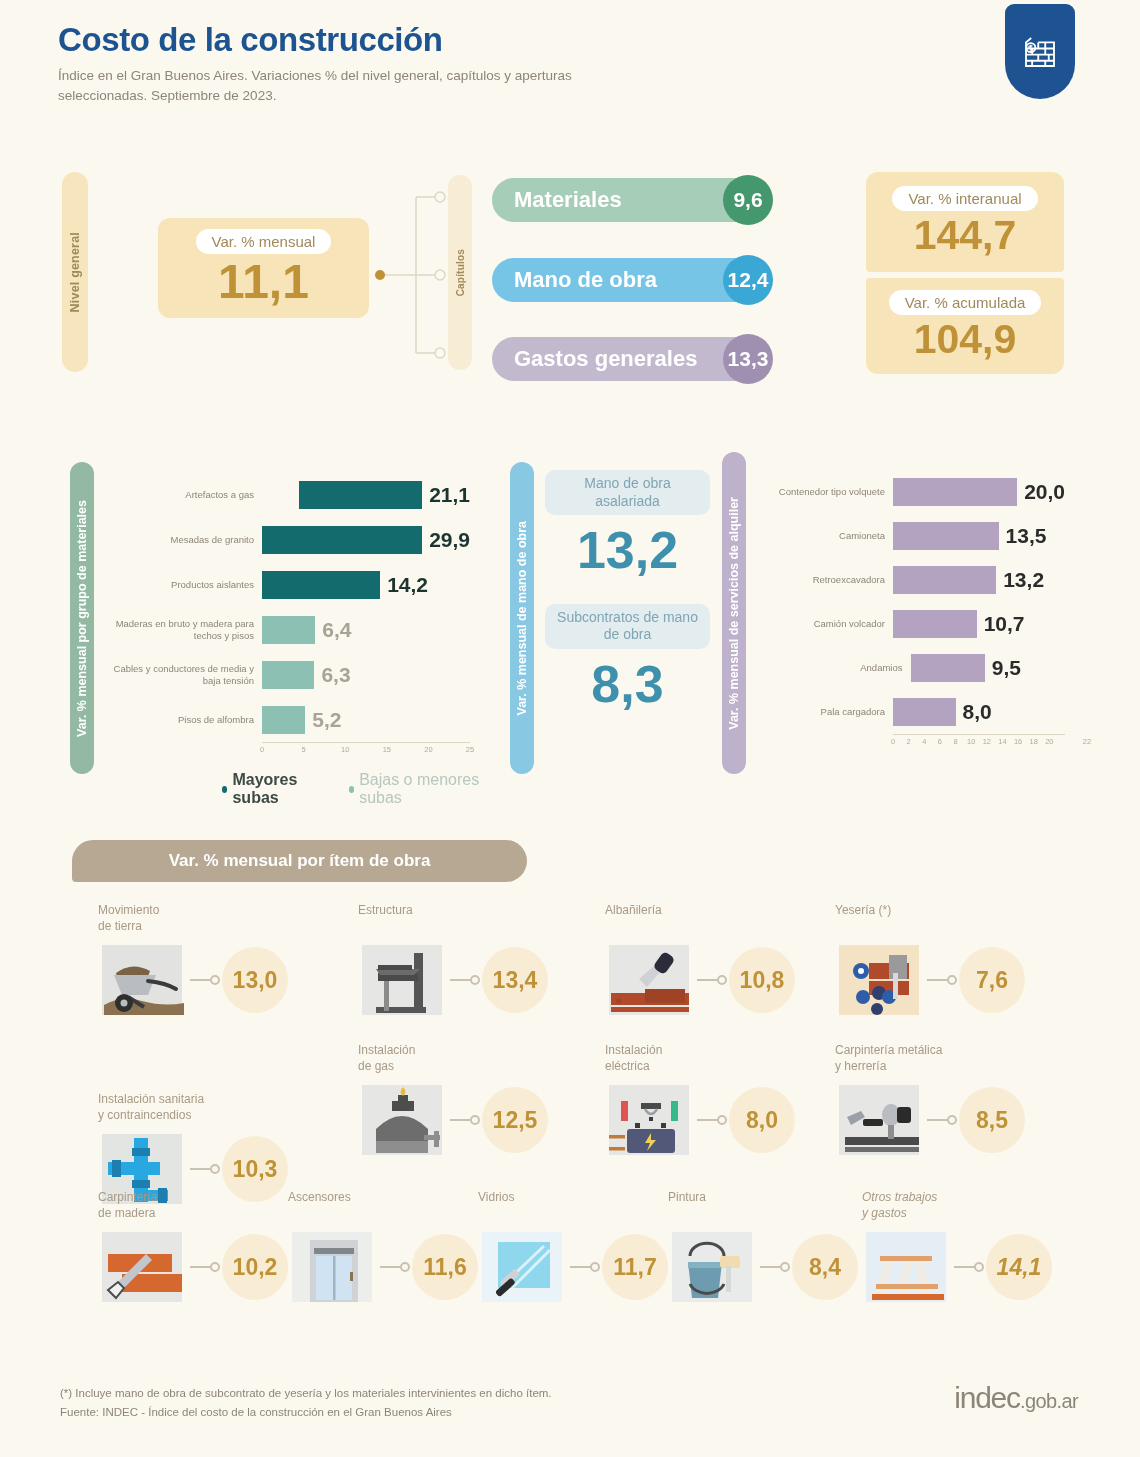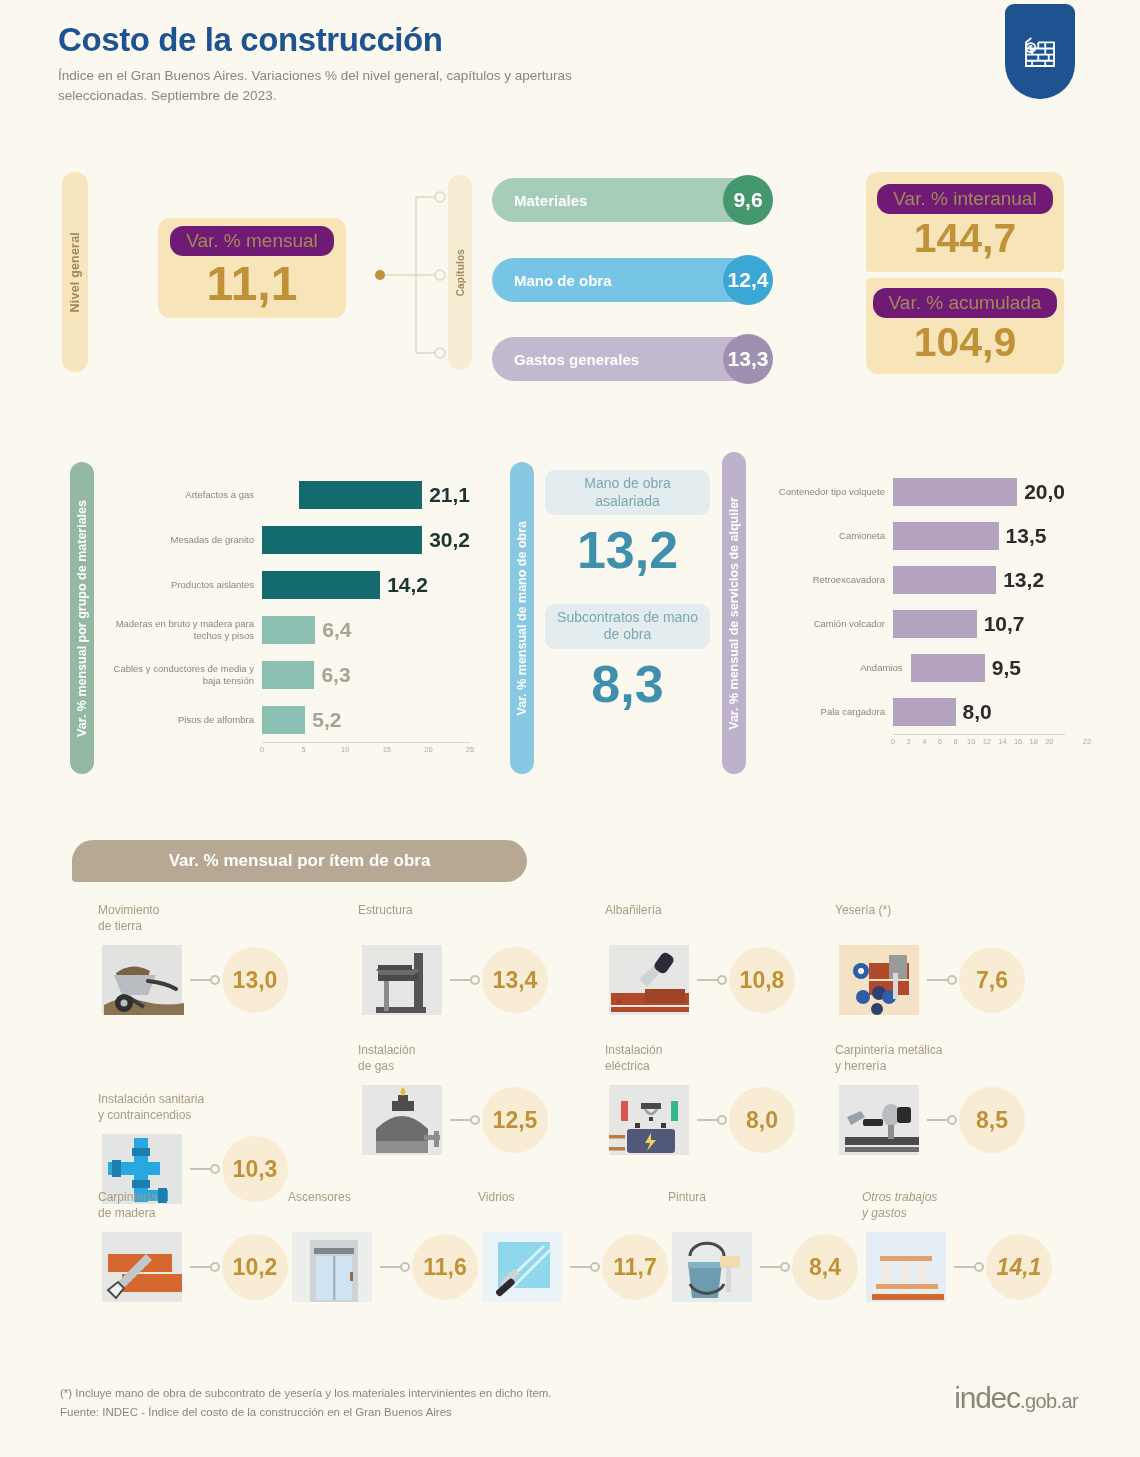--- a/index.html
+++ b/index.html
@@ -43,39 +43,39 @@
   }
 
   #nivel-general-tab { left: 62px; top: 172px; width: 26px; height: 200px; background: #f6e5bd; }
   #nivel-general-tab span { color: #a08a5b; }
 
   .kpi-card {
     position: absolute; background: #f8e4b9; border-radius: 12px;
     display: flex; flex-direction: column; align-items: center; justify-content: center;
   }
   .kpi-pill {
-    background: #701a75; border-radius: 13px; padding: 4px 16px;
-    font-size: 19px; color: #a08a5b; font-weight: normal; white-space: nowrap;
+    background: #ffffff; border-radius: 13px; padding: 4px 16px;
+    font-size: 15px; color: #a08a5b; font-weight: normal; white-space: nowrap;
   }
   .kpi-value { font-size: 48px; font-weight: bold; color: #bf9237; line-height: 1.05; margin-top: 3px; }
 
-  #nivel-general-card { left: 158px; top: 218px; width: 188px; height: 100px; }
+  #nivel-general-card { left: 158px; top: 218px; width: 211px; height: 100px; }
 
   
   .connector { position: absolute; left: 370px; top: 185px; width: 88px; height: 180px; }
 
   #capitulos-tab { left: 448px; top: 175px; width: 24px; height: 195px; background: #f7ecd4; }
   #capitulos-tab span { color: #a08a5b; font-size: 10px; }
 
   .chapter-bar {
     position: absolute; height: 44px; border-radius: 22px;
     display: flex; align-items: center; justify-content: space-between;
     padding-left: 22px;
   }
-  .chapter-bar .label { color: #ffffff; font-size: 15px; font-weight: bold; white-space: nowrap; }
+  .chapter-bar .label { color: #ffffff; font-size: 22px; font-weight: bold; white-space: nowrap; }
   .chapter-bar .circle {
     width: 50px; height: 50px; border-radius: 50%;
     display: flex; align-items: center; justify-content: center;
     color: #fff; font-size: 21px; font-weight: bold;
     margin-right: -1px;
   }
   #chapter-materiales { left: 492px; top: 178px; width: 280px; background: #a6cdb8; }
   #chapter-materiales .circle { background: #45976d; }
   #chapter-mano-de-obra { left: 492px; top: 258px; width: 280px; background: #76c5e6; }
   #chapter-mano-de-obra .circle { background: #3ba7d4; }
@@ -232,21 +232,21 @@
           <div class="bar-label" style="width: 152px;">Artefactos a gas</div>
           <div class="plot" style="width: 208px; display: flex; align-items: center; padding-left: 37px;">
             <div class="bar" style="height: 28px; width: 175.552px; background: rgb(20, 107, 109);"></div>
             <div class="bar-value" style="color: rgb(29, 53, 49);">21,1</div>
           </div>
         </div>
         <div class="bar-row" style="height: 45px;">
           <div class="bar-label" style="width: 152px;">Mesadas de granito</div>
           <div class="plot" style="width: 208px; display: flex; align-items: center;">
             <div class="bar" style="height: 28px; width: 170.56px; background: rgb(20, 107, 109);"></div>
-            <div class="bar-value" style="color: rgb(29, 53, 49);">30,2</div>
+            <div class="bar-value" style="color: rgb(29, 53, 49);">29,9</div>
           </div>
         </div>
         <div class="bar-row" style="height: 45px;">
           <div class="bar-label" style="width: 152px;">Productos aislantes</div>
           <div class="plot" style="width: 208px; display: flex; align-items: center;">
             <div class="bar" style="height: 28px; width: 118.144px; background: rgb(20, 107, 109);"></div>
             <div class="bar-value" style="color: rgb(29, 53, 49);">14,2</div>
           </div>
         </div>
         <div class="bar-row" style="height: 45px;">
@@ -282,20 +282,30 @@
         </div>
       </div>
       <div style="position: relative; margin-left: 152px; width: 208px; height: 1px; background: rgb(221, 213, 196);"></div>
       <div style="position: relative; margin-left: 152px; width: 208px; height: 12px;">
         <span style="position: absolute; font-size: 7.5px; color: rgb(179, 170, 154); top: 2px; transform: translateX(-50%); left: 0px;">0</span>
         <span style="position: absolute; font-size: 7.5px; color: rgb(179, 170, 154); top: 2px; transform: translateX(-50%); left: 41.6px;">5</span>
         <span style="position: absolute; font-size: 7.5px; color: rgb(179, 170, 154); top: 2px; transform: translateX(-50%); left: 83.2px;">10</span>
         <span style="position: absolute; font-size: 7.5px; color: rgb(179, 170, 154); top: 2px; transform: translateX(-50%); left: 124.8px;">15</span>
         <span style="position: absolute; font-size: 7.5px; color: rgb(179, 170, 154); top: 2px; transform: translateX(-50%); left: 166.4px;">20</span>
         <span style="position: absolute; font-size: 7.5px; color: rgb(179, 170, 154); top: 2px; transform: translateX(-50%); left: 208px;">25</span>
+      </div>
+      <div style="display: flex; gap: 26px; margin-left: 112px; margin-top: 16px;">
+        <div class="legend-item">
+          <span class="dot" style="background: rgb(20, 107, 109);"></span>
+          <span style="color: rgb(61, 74, 69); font-weight: bold;">Mayores subas</span>
+        </div>
+        <div class="legend-item">
+          <span class="dot" style="background: rgb(139, 192, 178);"></span>
+          <span style="color: rgb(182, 199, 189); font-weight: normal;">Bajas o menores subas</span>
+        </div>
       </div>
     </div>
 
   <div class="panel-tab" id="labor-panel-tab">
     <span>Var. % mensual de mano de obra</span>
   </div>
   <div id="labor-panel">
     <div class="labor-pill">Mano de obra
 asalariada</div>
     <div class="labor-value">13,2</div>

